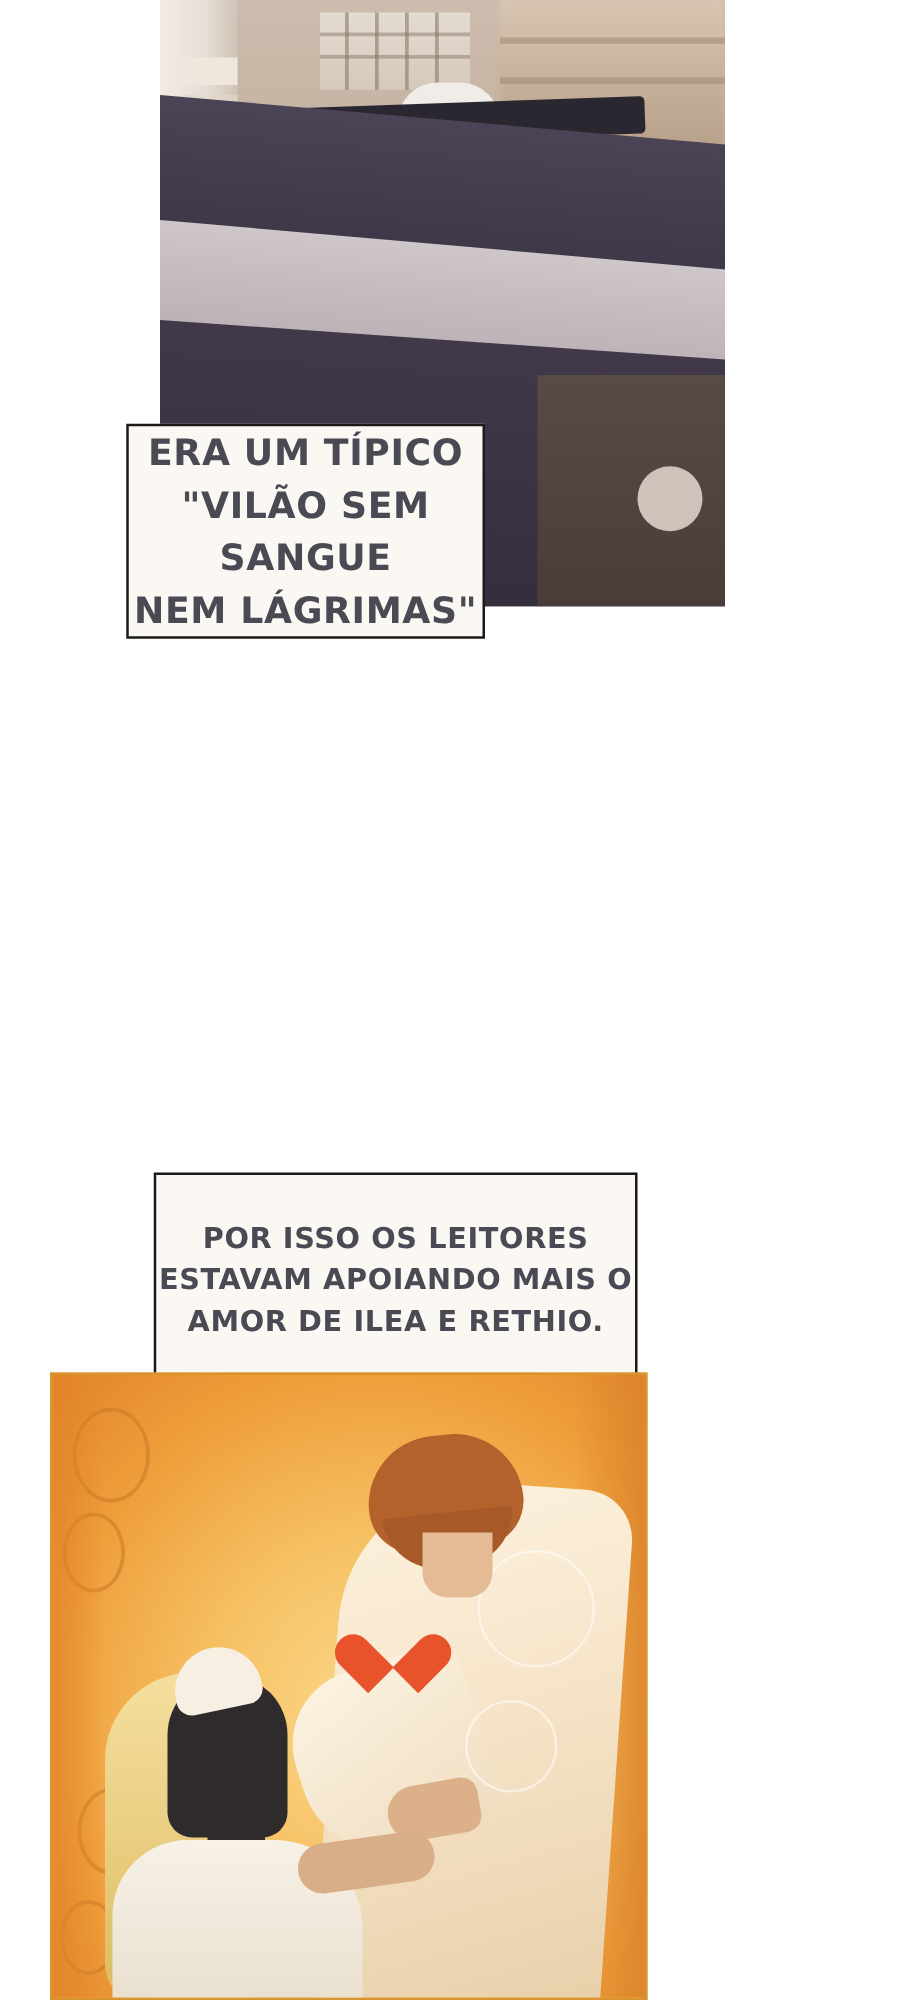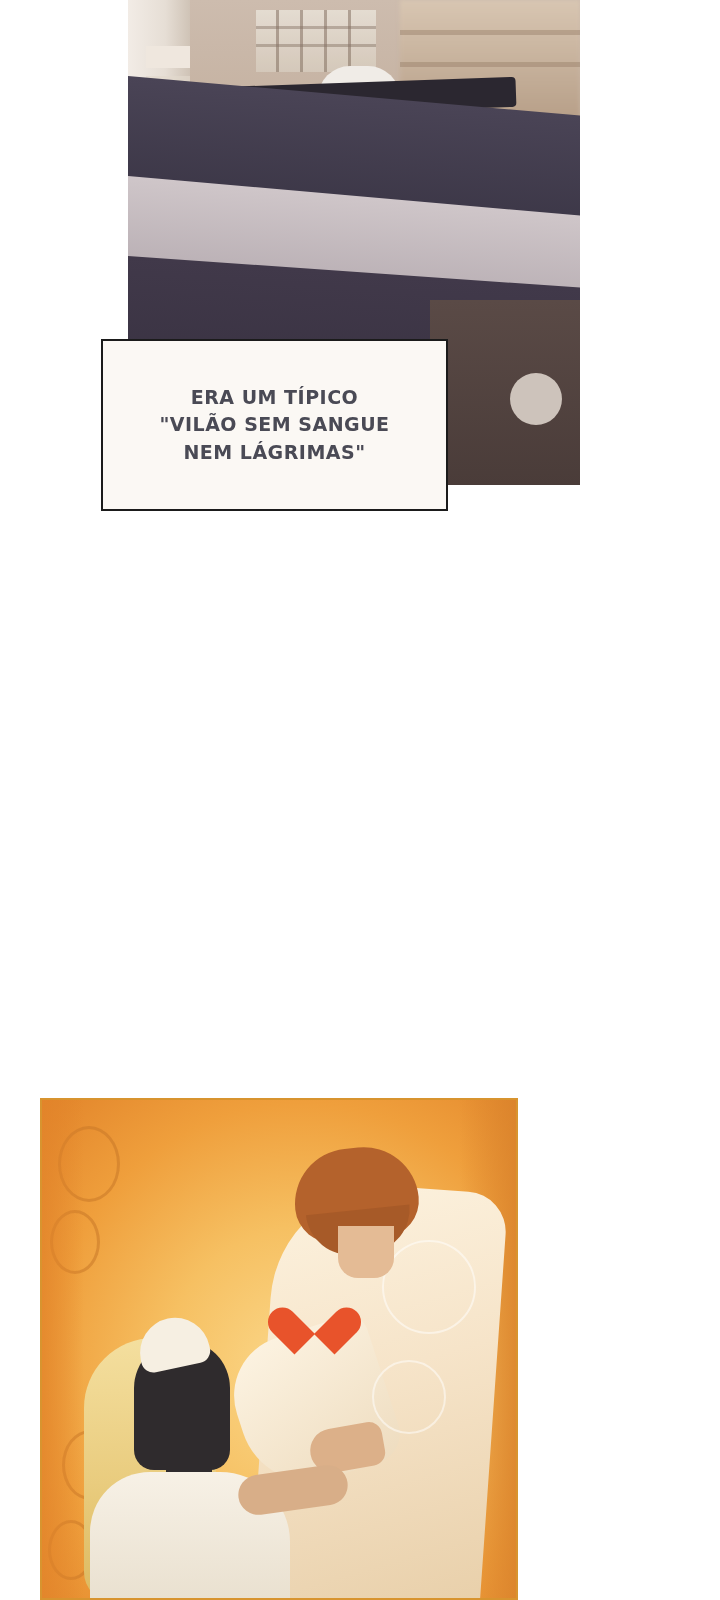--- a/index.html
+++ b/index.html
@@ -131,23 +131,23 @@
     justify-content: center;
     text-align: center;
     color: #4a4a55;
     font-weight: 700;
     letter-spacing: 0.5px;
     line-height: 1.45;
   }
   #textbox-1 {
     left: 101px;
     top: 339px;
-    width: 347px;
+    width: 287px;
     height: 172px;
-    font-size: 19px;
+    font-size: 29px;
   }
   #textbox-2 {
     left: 123px;
     top: 938px;
     width: 387px;
     height: 174px;
     font-size: 23px;
   }
   .textbox p {
     margin: 0;
@@ -339,20 +339,25 @@
     <div class="floor-right"></div>
     <div class="orb"></div>
   </div>
 
   <div class="textbox" id="textbox-1">
     <p>ERA UM TÍPICO
 "VILÃO SEM SANGUE
 NEM LÁGRIMAS"</p>
   </div>
 
+  <div class="textbox" id="textbox-2">
+    <p>POR ISSO OS LEITORES
+ESTAVAM APOIANDO MAIS O
+AMOR DE ILEA E RETHIO.</p>
+  </div>
 
   <div class="panel-bottom">
     <div class="gold-bg"></div>
 
     <div class="vine" style="left:16px; top:26px; width:56px; height:70px;"></div>
     <div class="vine" style="left:8px; top:110px; width:44px; height:58px;"></div>
     <div class="vine" style="left:20px; top:330px; width:50px; height:64px;"></div>
     <div class="vine" style="left:6px; top:420px; width:40px; height:54px;"></div>
 
     <div class="gold-frame-left"></div>

